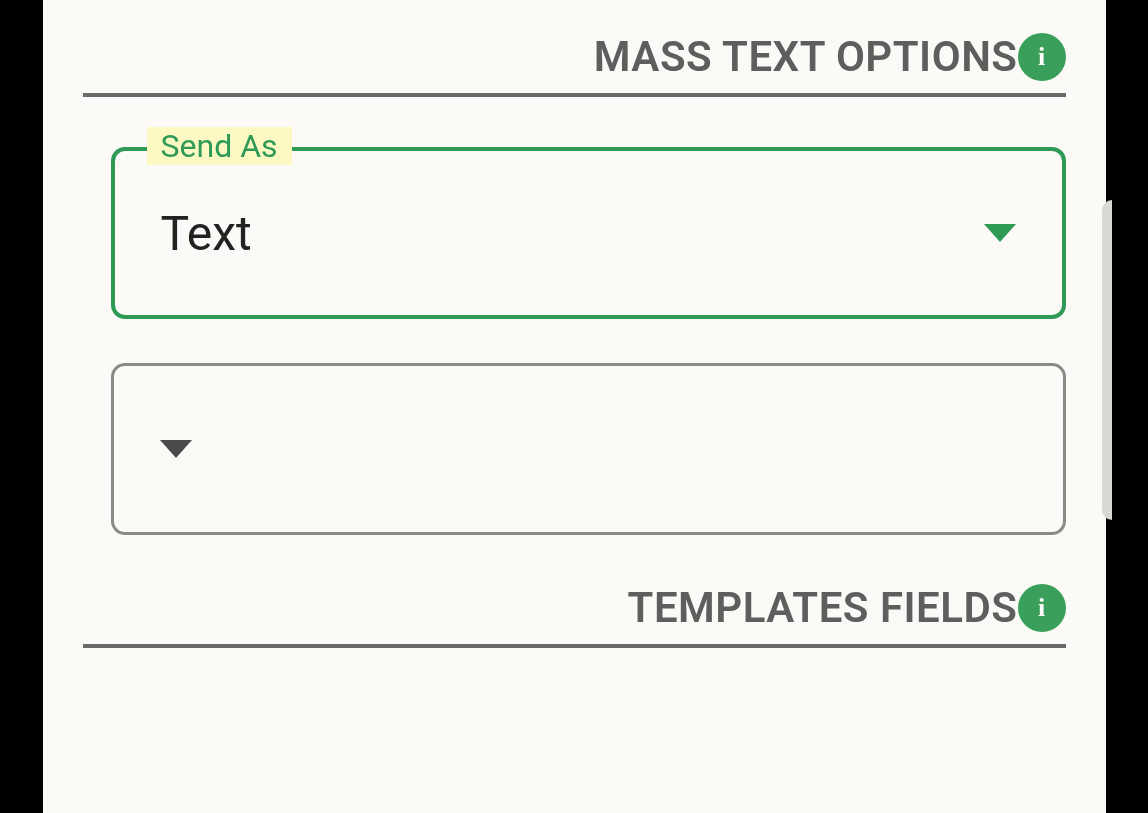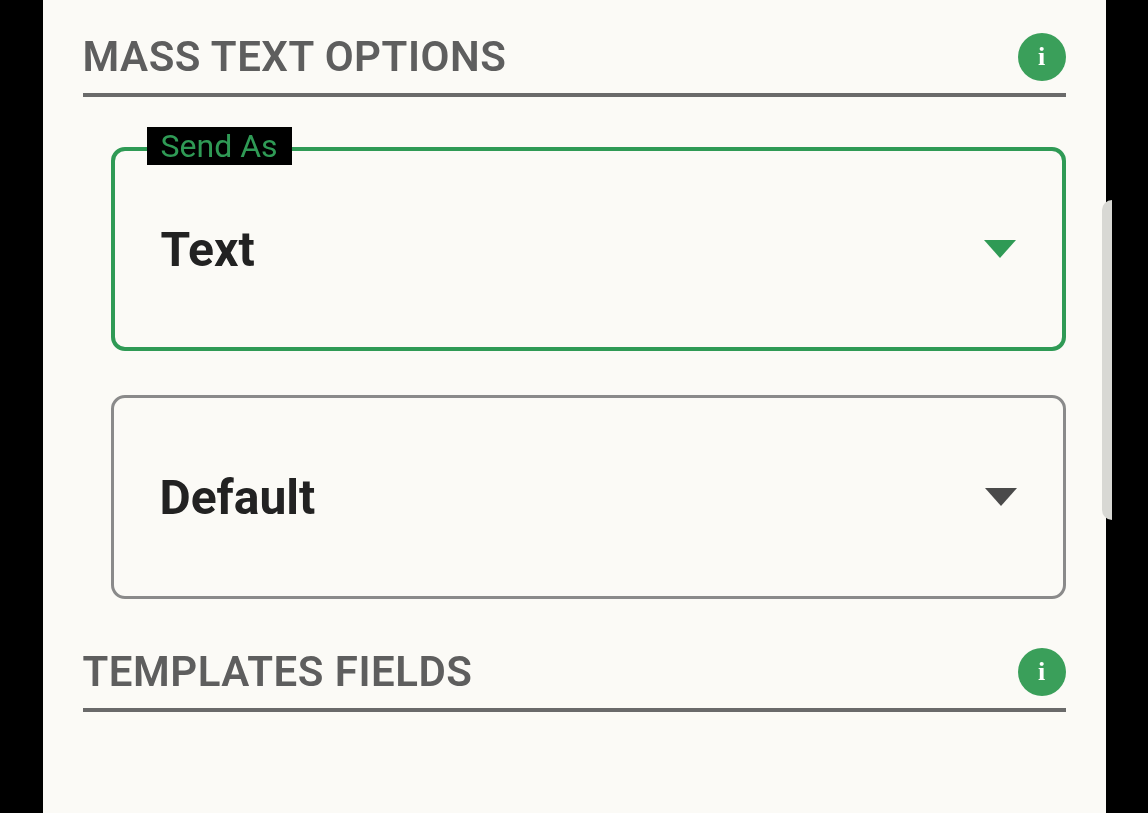--- a/index.html
+++ b/index.html
@@ -13,21 +13,21 @@
     .panel {
       background: #fbfaf6;
       width: 1063px;
       height: 813px;
       padding: 32px 40px 0 40px;
       position: relative;
     }
     .section-header {
       display: flex;
       align-items: center;
-      justify-content: space-between;
+      justify-content: flex-end;
       border-bottom: 4px solid #6a6a6a;
       padding-bottom: 12px;
       margin-bottom: 50px;
     }
     .section-title {
       font-size: 42px;
       font-weight: 600;
       letter-spacing: 0.5px;
       color: #5e5e5e;
     }
@@ -47,37 +47,36 @@
       user-select: none;
     }
     .field-wrap {
       position: relative;
       margin: 0 0 44px 28px;
     }
     .field-label {
       position: absolute;
       top: -20px;
       left: 36px;
-      background: #000000;
+      background: #fef9c3;
       padding: 0 14px;
       font-size: 32px;
       font-weight: 400;
       color: #6a6a6a;
     }
     .field-label.active { color: #2f9a55; }
     .select-box {
       border: 3px solid #8a8a8a;
       border-radius: 14px;
-      height: 204px;
+      height: 172px;
       display: flex;
       align-items: center;
       justify-content: space-between;
       padding: 0 46px;
       cursor: pointer;
-      font-weight: bold;
     }
     .select-box.active { border-color: #2f9a55; border-width: 4px; }
     .select-value {
       font-size: 48px;
       color: #222;
     }
     .caret {
       width: 0; height: 0;
       border-left: 16px solid transparent;
       border-right: 16px solid transparent;
@@ -116,21 +115,20 @@
   <div class="field-wrap">
     <div class="field-label active">Send As</div>
     <div class="select-box active">
       <span class="select-value">Text</span>
       <span class="caret active"></span>
     </div>
   </div>
 
   <div class="field-wrap">
     <div class="select-box">
-      <span class="select-value">Default</span>
       <span class="caret"></span>
     </div>
   </div>
 
   <div class="section-header templates">
     <div class="section-title">TEMPLATES FIELDS</div>
     <div class="info-btn">i</div>
   </div>
 
 

